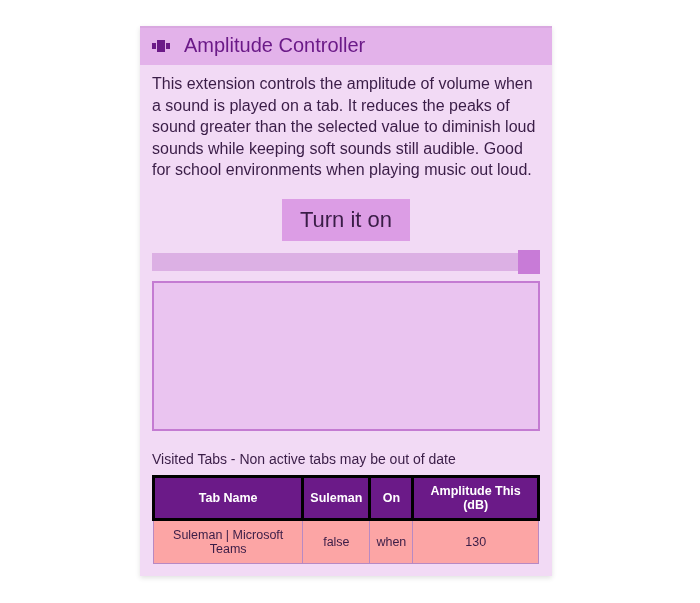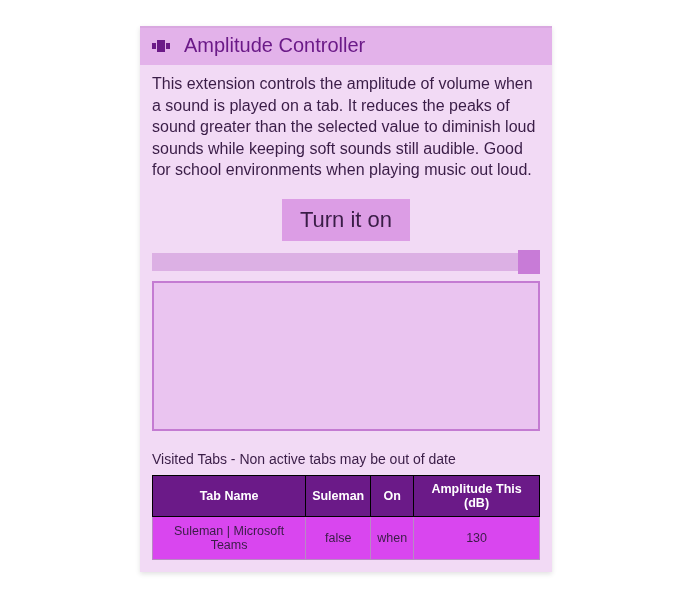--- a/index.html
+++ b/index.html
@@ -91,39 +91,39 @@
     border-collapse: collapse;
     width: calc(100% - 24px);
     font-size: 12.5px;
   }
   .tabs-table th {
     background: #6b1a88;
     color: #ffffff;
     font-weight: 700;
     text-align: center;
     padding: 6px 6px;
-    border: 1px solid #000000;
+    border: 3px solid #000000;
   }
   .tabs-table td {
     text-align: center;
     padding: 7px 6px;
     color: #3a1d47;
     border-left: 1px solid #b889c3;
     border-right: 1px solid #b889c3;
     border-bottom: 1px solid #b889c3;
   }
   .tabs-table tr.hl td {
     background: #eac4f0;
   }
   .tabs-table tr.hl {
     outline: 2px solid #6b1a88;
     outline-offset: -1px;
   }
   .tabs-table tr.norm td {
-    background: #d946ef;
+    background: #fca5a5;
   }
 </style>
 </head>
 <body>
 
 <div class="panel">
 
   <div class="header">
     <span class="header-icon">
       <svg width="24" height="16" viewBox="0 0 24 16">

